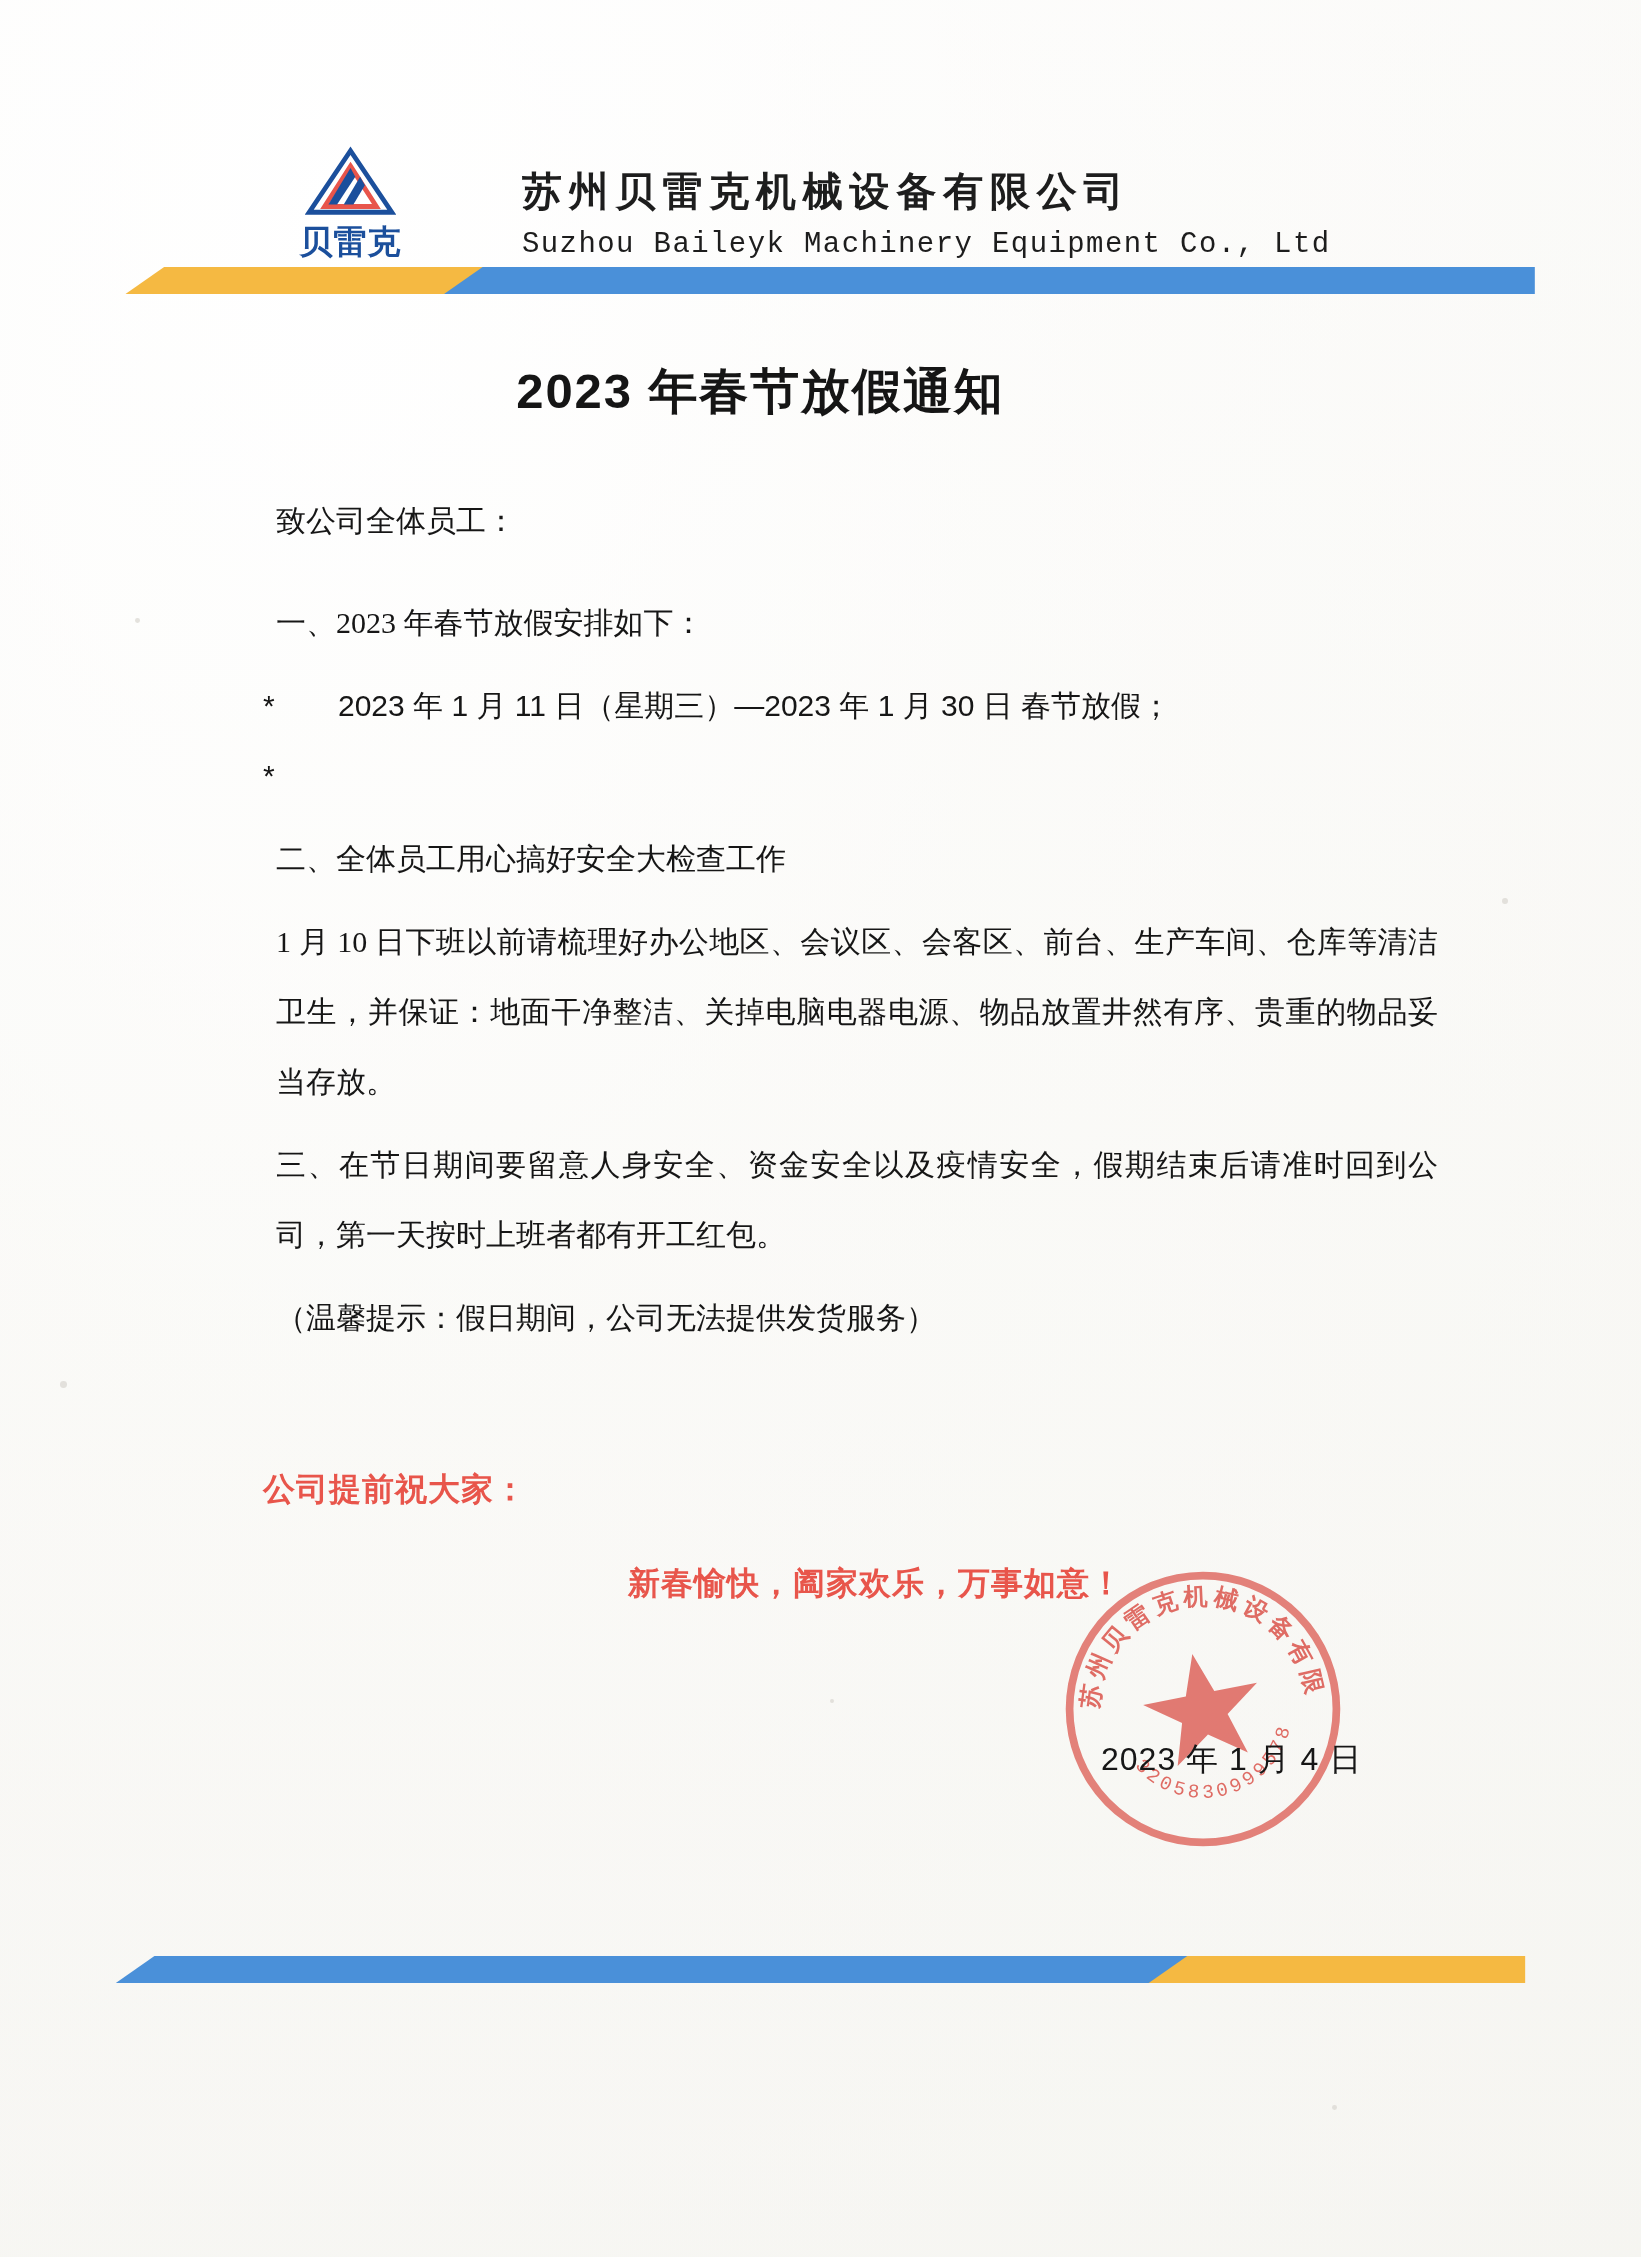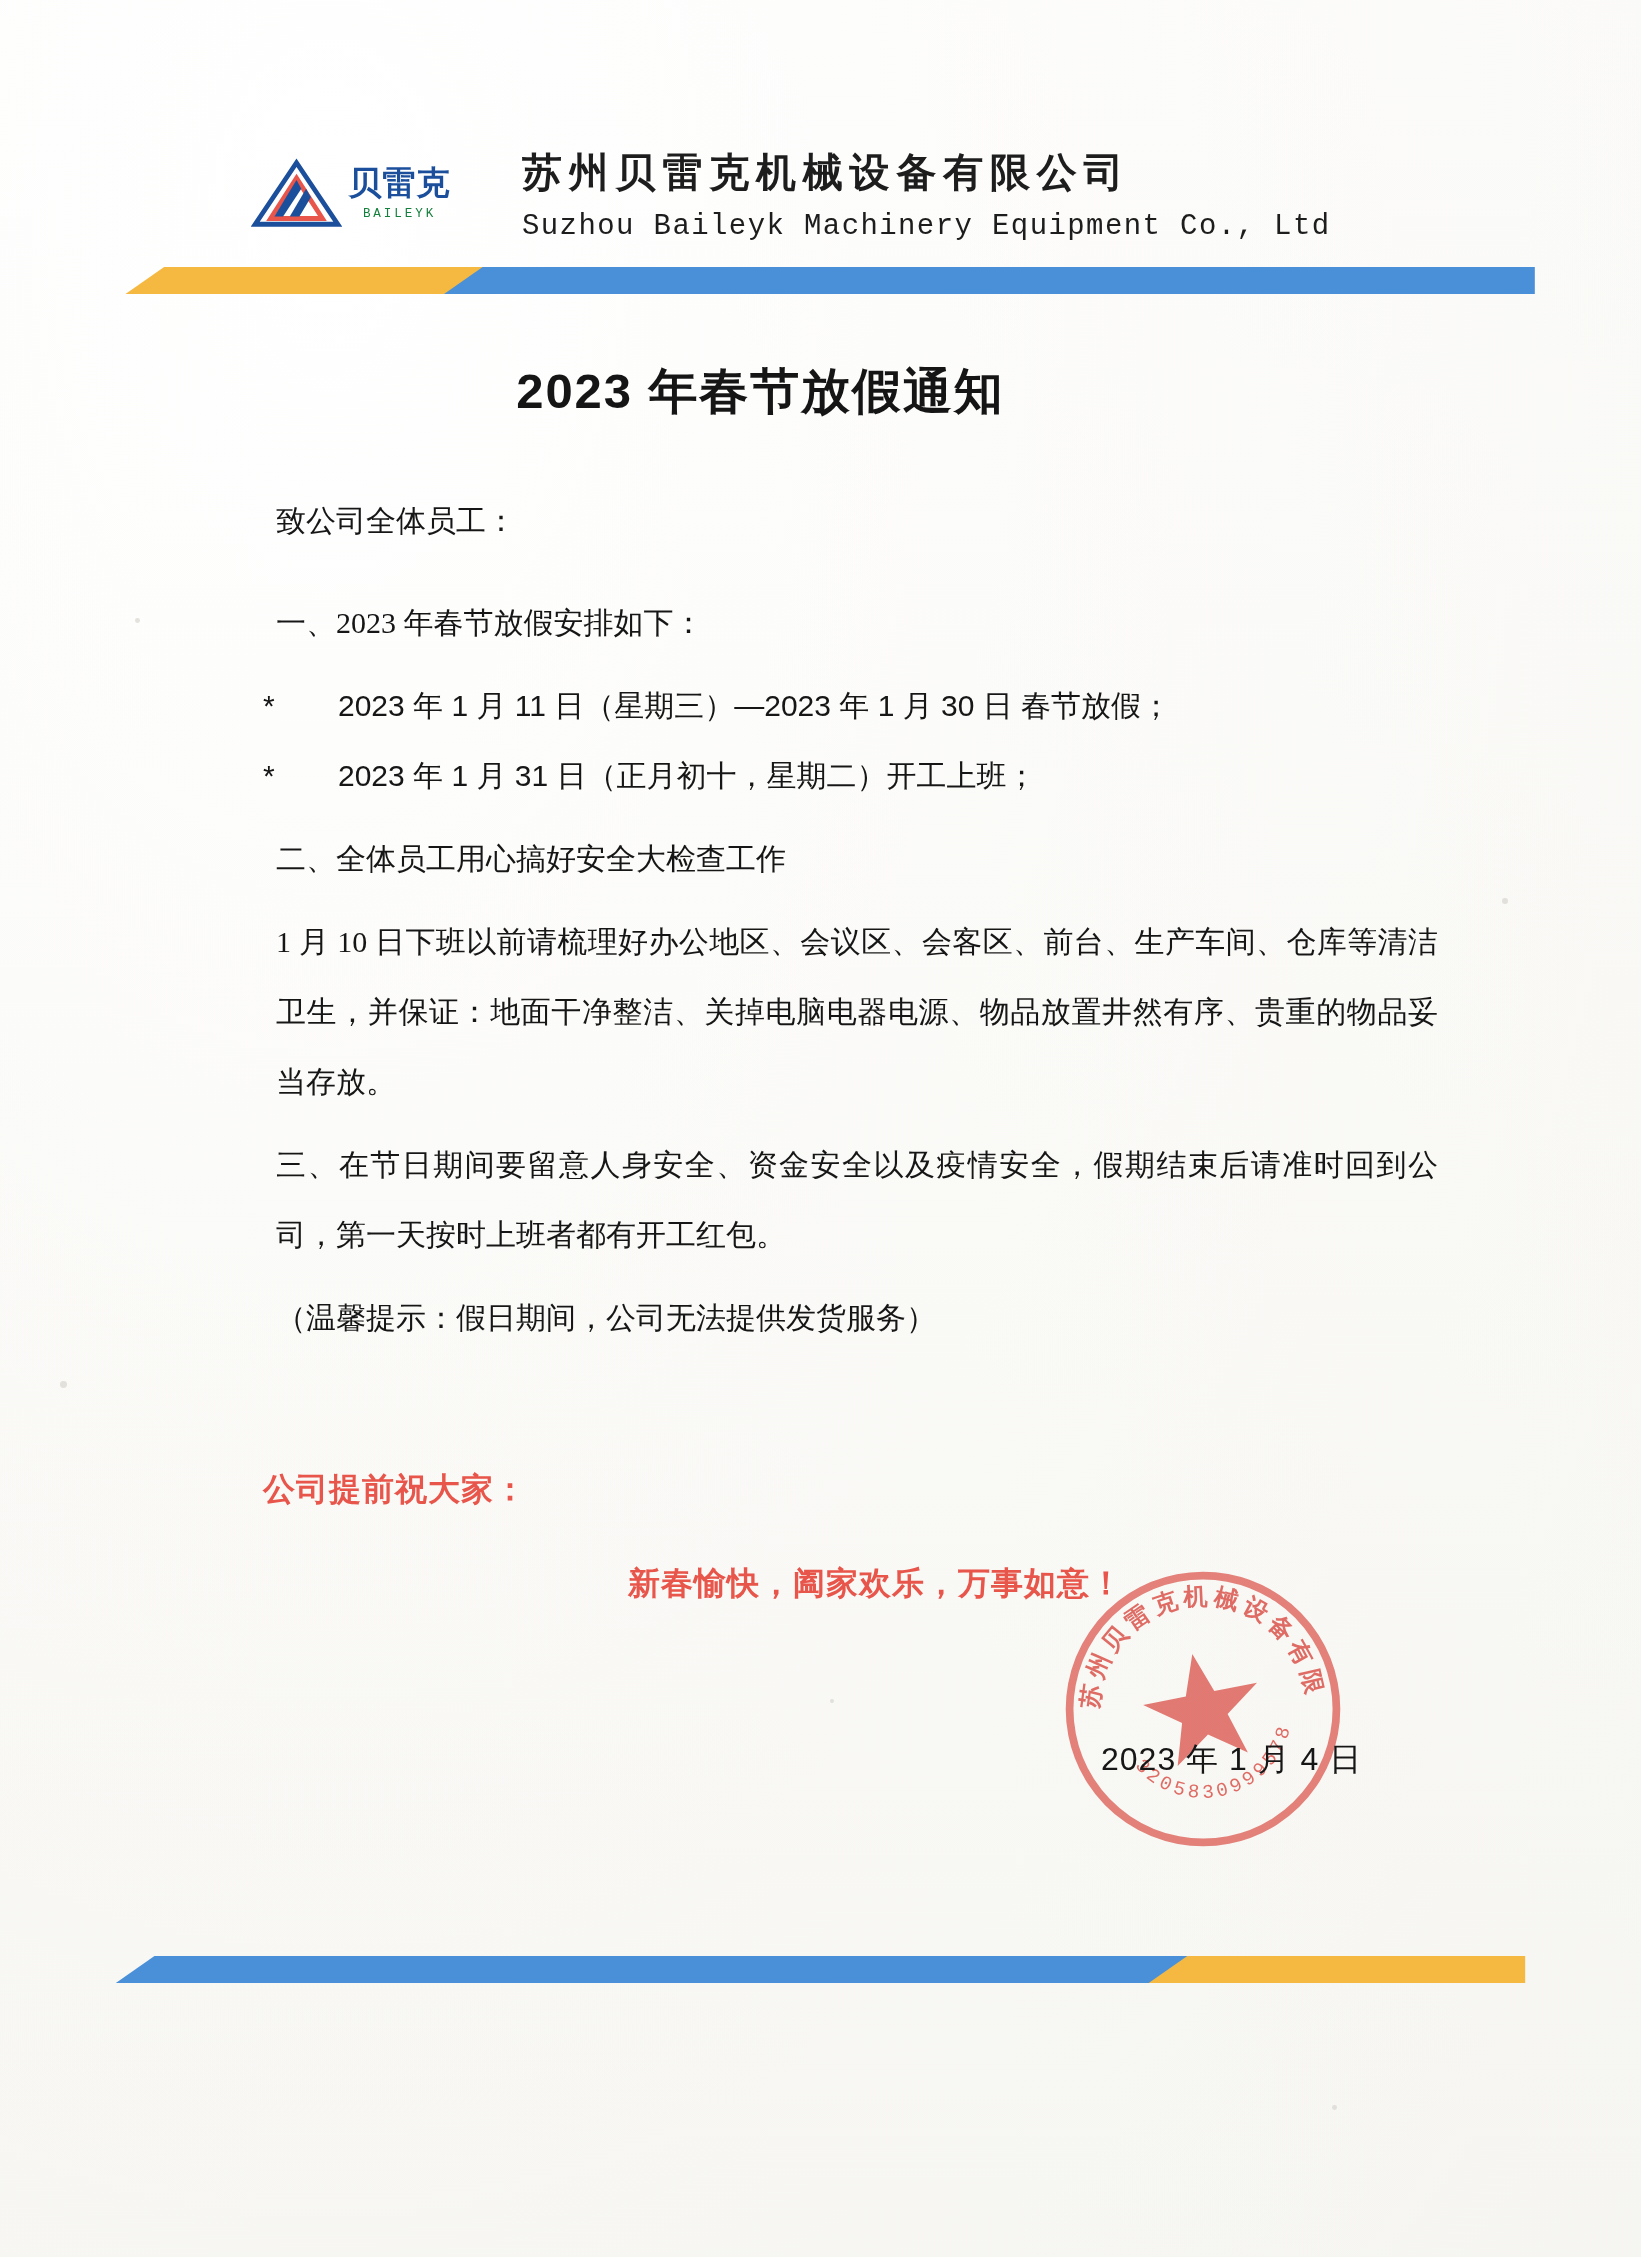--- a/index.html
+++ b/index.html
@@ -41,20 +41,21 @@
     width: 227px;
     display: flex;
     align-items: center;
     flex-direction: column;
     justify-content: center;
   }
   .logo-row {
     display: flex;
     align-items: center;
     gap: 7px;
+    flex-direction: column;
   }
   .logo-mark {
     width: 91px;
     height: 73px;
     position: relative;
   }
   .logo-text-cn {
     font-size: 33px;
     font-weight: bold;
     color: #1b4f9c;
@@ -244,21 +245,20 @@
   <div class="body-text">
     <p class="p">致公司全体员工：</p>
     <div class="gap-small"></div>
     <p class="p">一、2023 年春节放假安排如下：</p>
     <div class="bullet-line">
       <span class="bullet-star">*</span>
       <span>2023 年 1 月 11 日（星期三）—2023 年 1 月 30 日 春节放假；</span>
     </div>
     <div class="bullet-line">
       <span class="bullet-star">*</span>
-      <span>2023 年 1 月 31 日（正月初十，星期二）开工上班；</span>
     </div>
     <p class="p">二、全体员工用心搞好安全大检查工作</p>
     <p class="p justify">1 月 10 日下班以前请梳理好办公地区、会议区、会客区、前台、生产车间、仓库等清洁卫生，并保证：地面干净整洁、关掉电脑电器电源、物品放置井然有序、贵重的物品妥当存放。</p>
     <p class="p justify">三、在节日期间要留意人身安全、资金安全以及疫情安全，假期结束后请准时回到公司，第一天按时上班者都有开工红包。</p>
     <p class="p">（温馨提示：假日期间，公司无法提供发货服务）</p>
   </div>
 
   <div class="red-greeting">公司提前祝大家：</div>
   <div class="red-wish">新春愉快，阖家欢乐，万事如意！</div>
 

